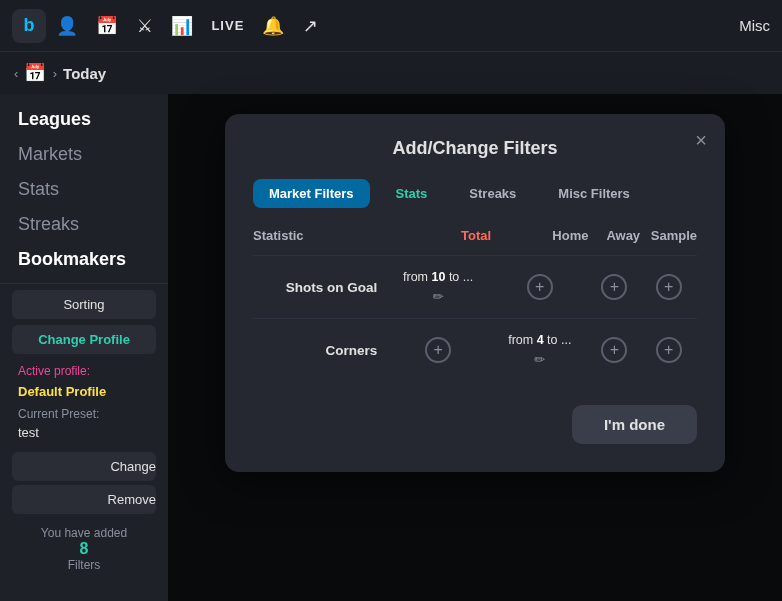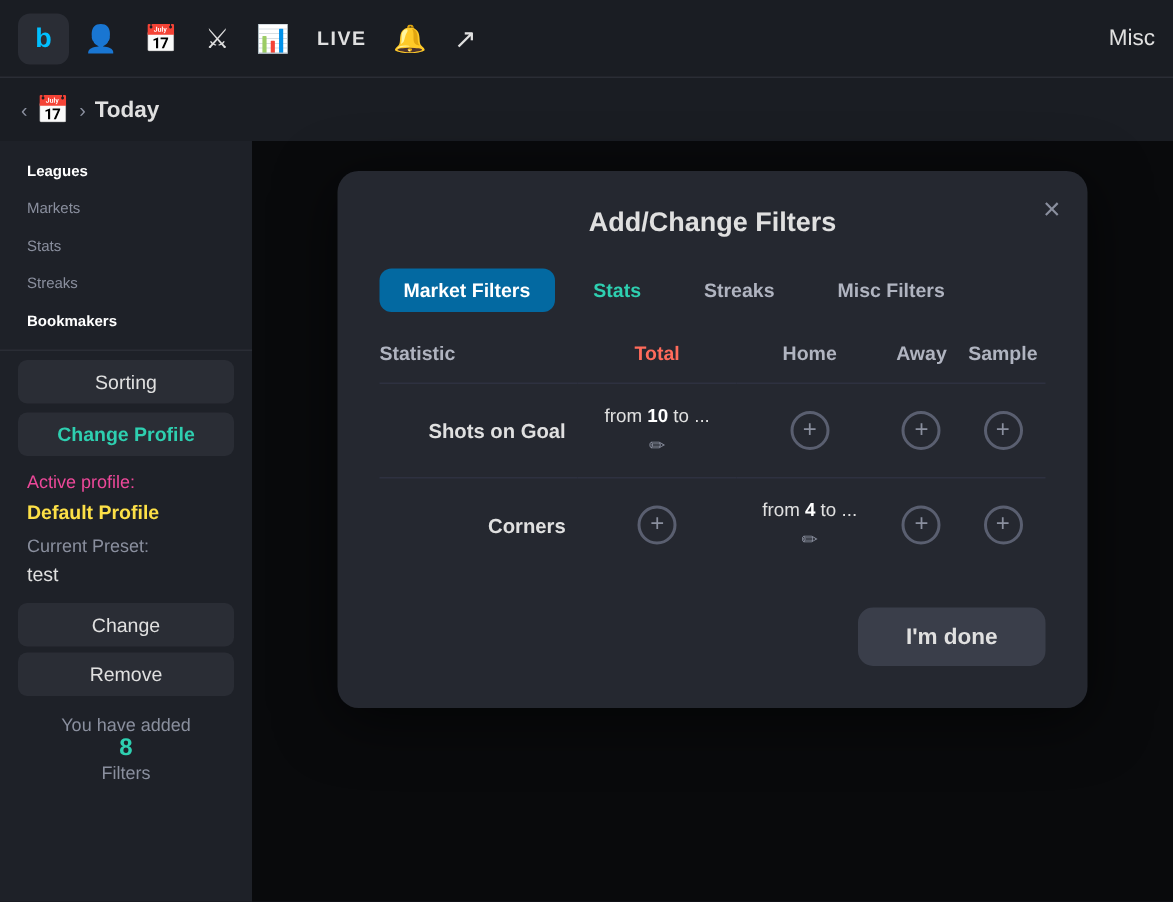--- a/index.html
+++ b/index.html
@@ -83,21 +83,21 @@
 
     
     .sidebar {
       width: 168px;
       background: #1e2128;
       padding: 8px 0;
       flex-shrink: 0;
     }
     .sidebar-nav-item {
       padding: 7px 18px;
-      font-size: 10px;
+      font-size: 18px;
       cursor: pointer;
       color: #8a8f9e;
     }
     .sidebar-nav-item.active {
       color: #ffffff;
       font-weight: 700;
     }
 
     .sidebar-divider {
       height: 1px;
@@ -137,21 +137,21 @@
       padding: 2px 18px 8px;
       font-size: 13px;
       color: #e0e0e0;
     }
 
     .sidebar-action-btn {
       margin: 4px 12px;
       padding: 7px 0;
       border-radius: 6px;
       background: #2a2d35;
-      text-align: center;
+      text-align: right;
       font-size: 13px;
       color: #e0e0e0;
       cursor: pointer;
     }
 
     .sidebar-bottom {
       padding: 8px 18px;
       font-size: 12px;
       color: #8a8f9e;
       text-align: center;
@@ -229,21 +229,21 @@
     .modal-tab.active-teal {
       color: #2ecfb0;
     }
 
     
     .modal-table {
       width: 100%;
       border-collapse: collapse;
     }
     .modal-table th {
-      text-align: center;
+      text-align: right;
       font-size: 13px;
       font-weight: 600;
       color: #b0b4c0;
       padding-bottom: 12px;
     }
     .modal-table th:first-child { text-align: left; }
     .modal-table td {
       text-align: center;
       padding: 14px 8px;
       border-top: 1px solid #2e3140;

